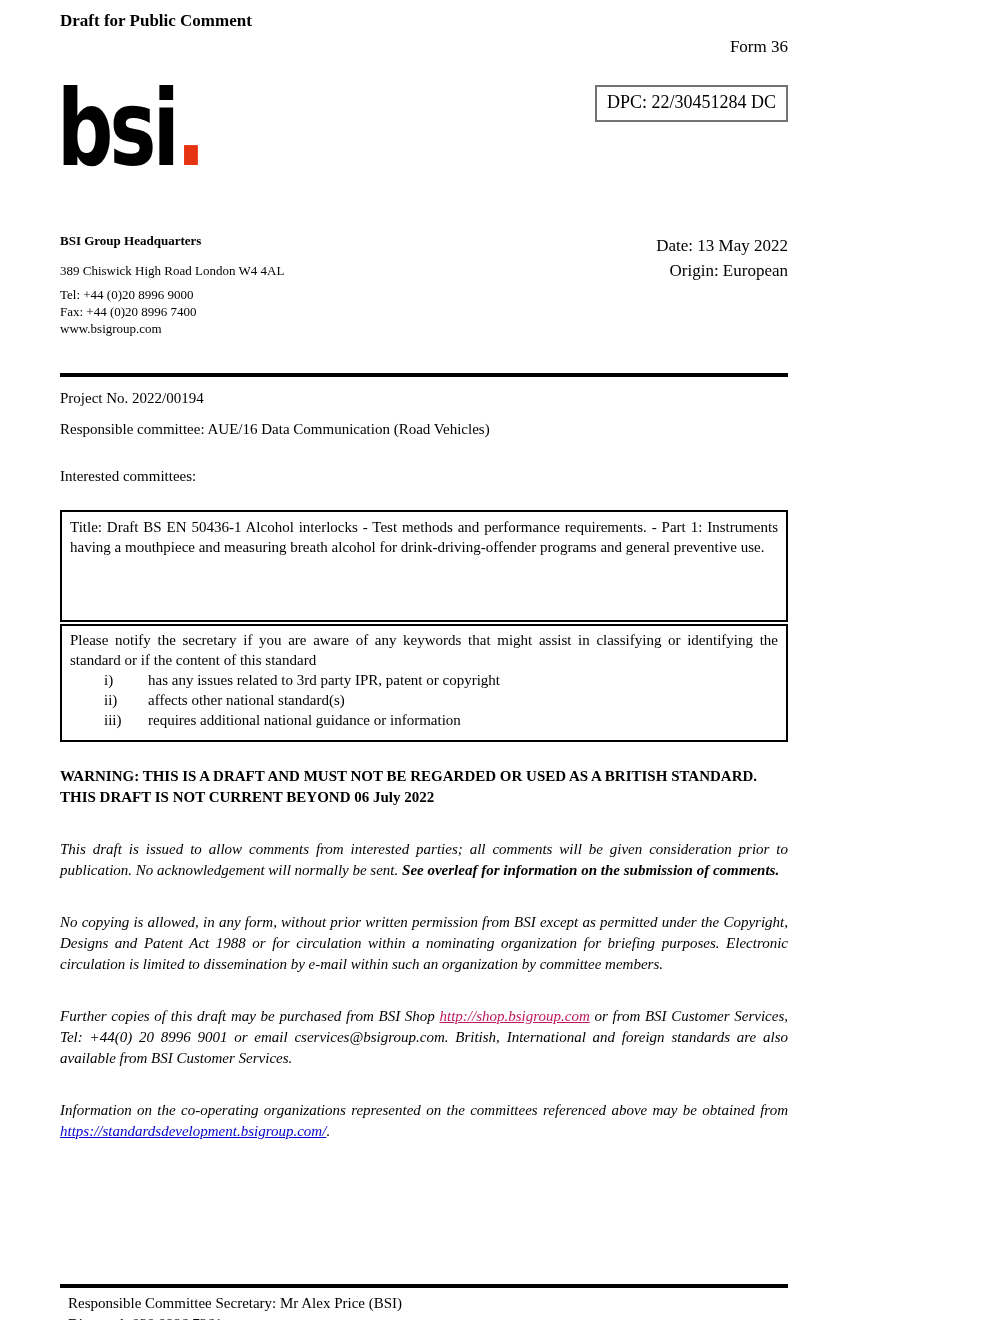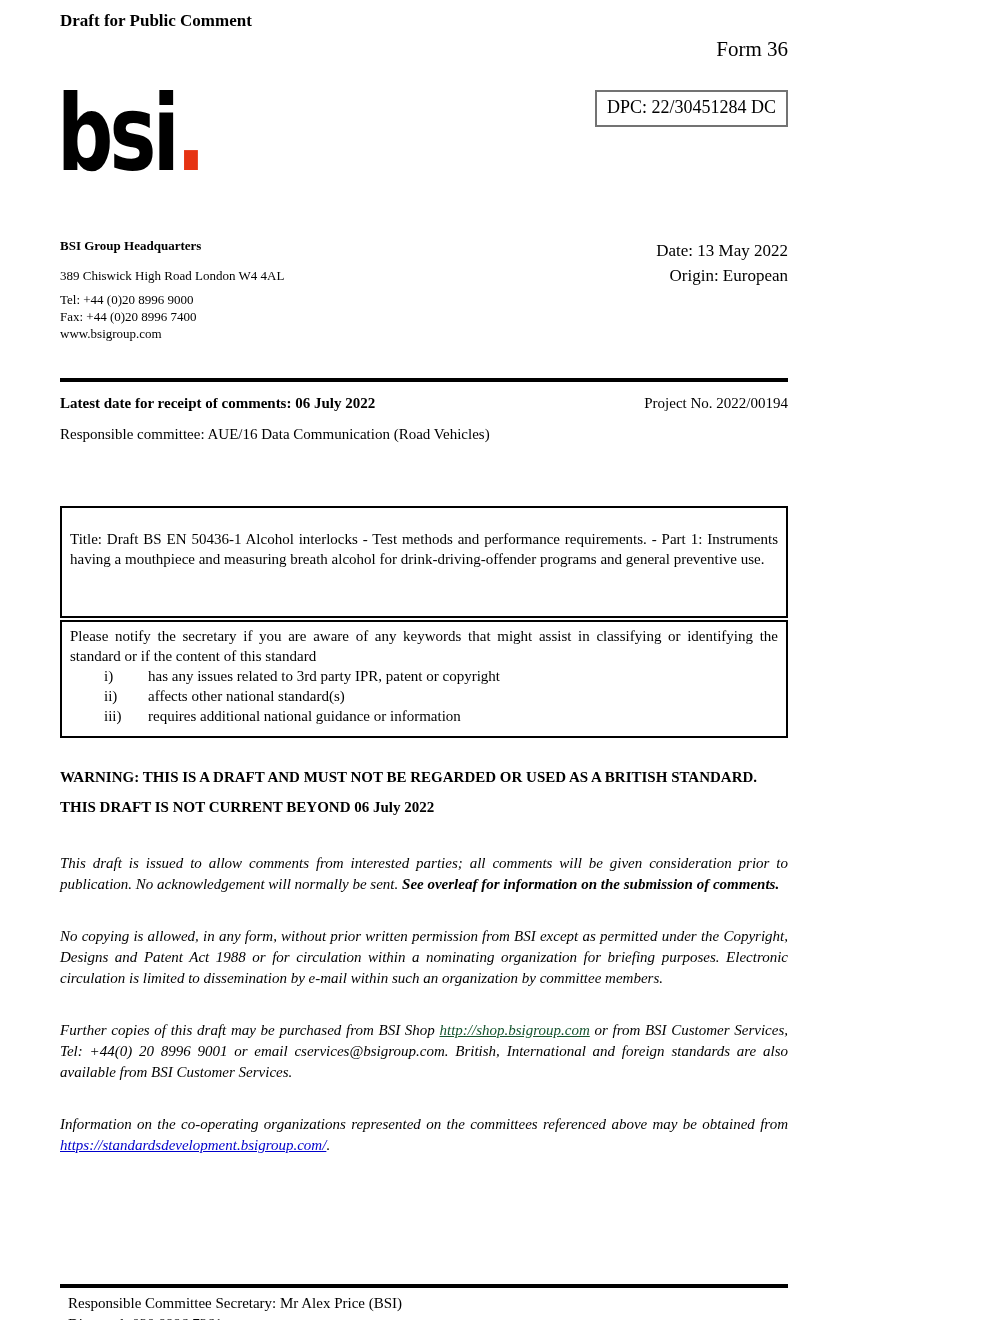--- a/index.html
+++ b/index.html
@@ -8,21 +8,21 @@
     width: 850px; height: 1320px;
     position: relative;
     background: #ffffff;
     color: #000000;
     font-family: "Liberation Serif", serif;
     overflow: hidden;
   }
   .content { margin: 0 62px 0 60px; }
 
   .draft-label { padding-top: 11px; font-size: 17px; font-weight: bold; }
-  .form-label { text-align: right; font-size: 21px; margin-top: 6px; }
+  .form-label { text-align: right; font-size: 17px; margin-top: 6px; }
 
   .header-mid { position: relative; height: 150px; }
   .logo {
     position: absolute; left: -3px; top: 20px;
     font-family: "DejaVu Sans", sans-serif;
     font-weight: bold; font-size: 105px; line-height: 1;
     letter-spacing: -5px;
     transform: scaleX(0.75); transform-origin: left top;
     white-space: nowrap;
   }
@@ -42,35 +42,35 @@
   .rule-top { margin-top: 36px; }
 
   .comments-row { display: flex; justify-content: space-between; margin-top: 13px; font-size: 15px; }
   .latest-date { font-weight: bold; }
 
   .line { font-size: 15px; line-height: 18px; }
   .responsible { margin-top: 13px; }
   .interested { margin-top: 29px; }
 
   .title-box {
-    margin-top: 63px; border: 2px solid #000;
-    min-height: 112px; padding: 21px 8px;
+    margin-top: 25px; border: 2px solid #000;
+    min-height: 112px; padding: 5px 8px;
     font-size: 15px; line-height: 20px; text-align: justify;
   }
   .keywords-box {
     margin-top: 2px; border: 2px solid #000;
     padding: 4px 8px 10px;
     font-size: 15px; line-height: 20px;
   }
   .k-intro { text-align: justify; }
   .k-item { display: flex; }
   .k-num { flex: none; margin-left: 34px; width: 44px; }
   .k-text { flex: 1; }
 
-  .warning { margin-top: 24px; font-weight: bold; font-size: 15px; line-height: 30px; }
+  .warning { margin-top: 24px; font-weight: bold; font-size: 15px; line-height: 21px; }
   .para { margin-top: 31px; font-size: 15px; line-height: 21px; text-align: justify; font-style: italic; }
   .bold { font-weight: bold; }
   a.link { text-decoration: underline; cursor: pointer; }
 
   .footer { position: absolute; left: 60px; right: 62px; top: 1284px; }
   .footer-lines { padding: 5px 0 8px 8px; font-size: 15px; line-height: 21px; }
 </style>
 </head>
 <body>
 
@@ -95,25 +95,25 @@
       </div>
       <div class="meta">
         <div>Date: 13 May 2022</div>
         <div>Origin: European</div>
       </div>
     </div>
 
     <div class="rule rule-top"></div>
 
     <div class="comments-row">
-      <div class="latest-date">Latest date for receipt of comments: 06 July 2022</div>
       <div class="project-no">Project No. 2022/00194</div>
     </div>
 
     <div class="line responsible">Responsible committee: AUE/16 Data Communication (Road Vehicles)</div>
+    <div class="line interested">Interested committees:</div>
 
     <div class="title-box">
       <div>Title: Draft BS EN 50436-1 Alcohol interlocks - Test methods and performance requirements. - Part 1: Instruments having a mouthpiece and measuring breath alcohol for drink-driving-offender programs and general preventive use.</div>
     </div>
 
     <div class="keywords-box">
       <div class="k-intro">Please notify the secretary if you are aware of any keywords that might assist in classifying or identifying the standard or if the content of this standard</div>
       <div class="k-item">
         <span class="k-num">i)</span>
         <span class="k-text">has any issues related to 3rd party IPR, patent or copyright</span>
@@ -127,21 +127,21 @@
         <span class="k-text">requires additional national guidance or information</span>
       </div>
     </div>
 
     <p class="warning">WARNING: THIS IS A DRAFT AND MUST NOT BE REGARDED OR USED AS A BRITISH STANDARD. THIS DRAFT IS NOT CURRENT BEYOND 06 July 2022</p>
 
     <p class="para"><span>This draft is issued to allow comments from interested parties; all comments will be given consideration prior to publication. No acknowledgement will normally be sent. </span><span class="bold">See overleaf for information on the submission of comments.</span></p>
 
     <p class="para">No copying is allowed, in any form, without prior written permission from BSI except as permitted under the Copyright, Designs and Patent Act 1988 or for circulation within a nominating organization for briefing purposes. Electronic circulation is limited to dissemination by e-mail within such an organization by committee members.</p>
 
-    <p class="para"><span>Further copies of this draft may be purchased from BSI Shop </span><a class="link" style="color: #14532d;">http://shop.bsigroup.com</a><span> or from BSI Customer Services, Tel: +44(0) 20 8996 9001 or email cservices@bsigroup.com. British, International and foreign standards are also available from BSI Customer Services.</span></p>
+    <p class="para"><span>Further copies of this draft may be purchased from BSI Shop </span><a class="link" style="color: #be185d;">http://shop.bsigroup.com</a><span> or from BSI Customer Services, Tel: +44(0) 20 8996 9001 or email cservices@bsigroup.com. British, International and foreign standards are also available from BSI Customer Services.</span></p>
 
     <p class="para"><span>Information on the co-operating organizations represented on the committees referenced above may be obtained from </span><a class="link" style="color: rgb(0, 0, 204);">https://standardsdevelopment.bsigroup.com/</a><span>.</span></p>
 
   </div>
 
   <div class="footer">
     <div class="rule"></div>
     <div class="footer-lines">
       <div>Responsible Committee Secretary: Mr Alex Price (BSI)</div>
       <div>Direct tel: 020 8996 7261</div>

